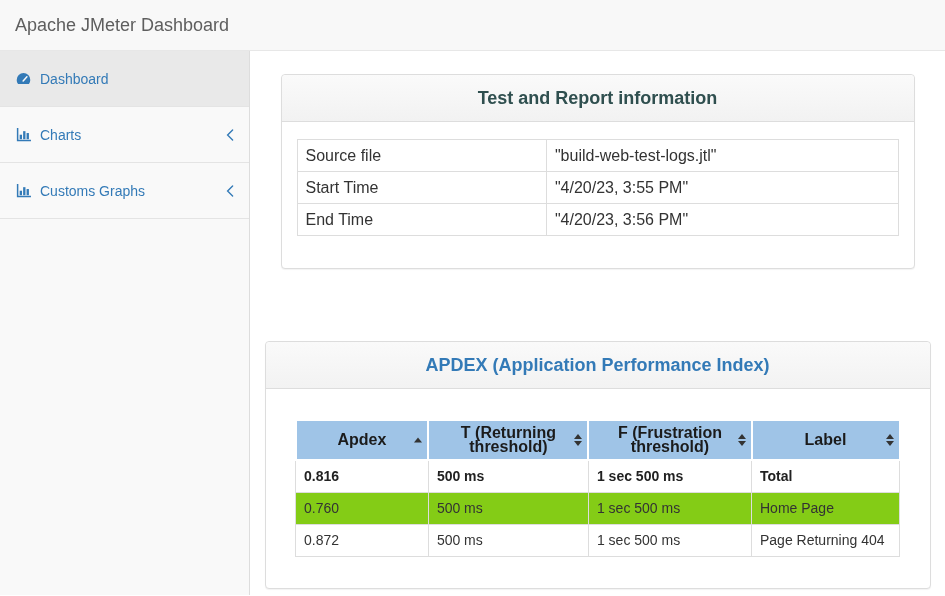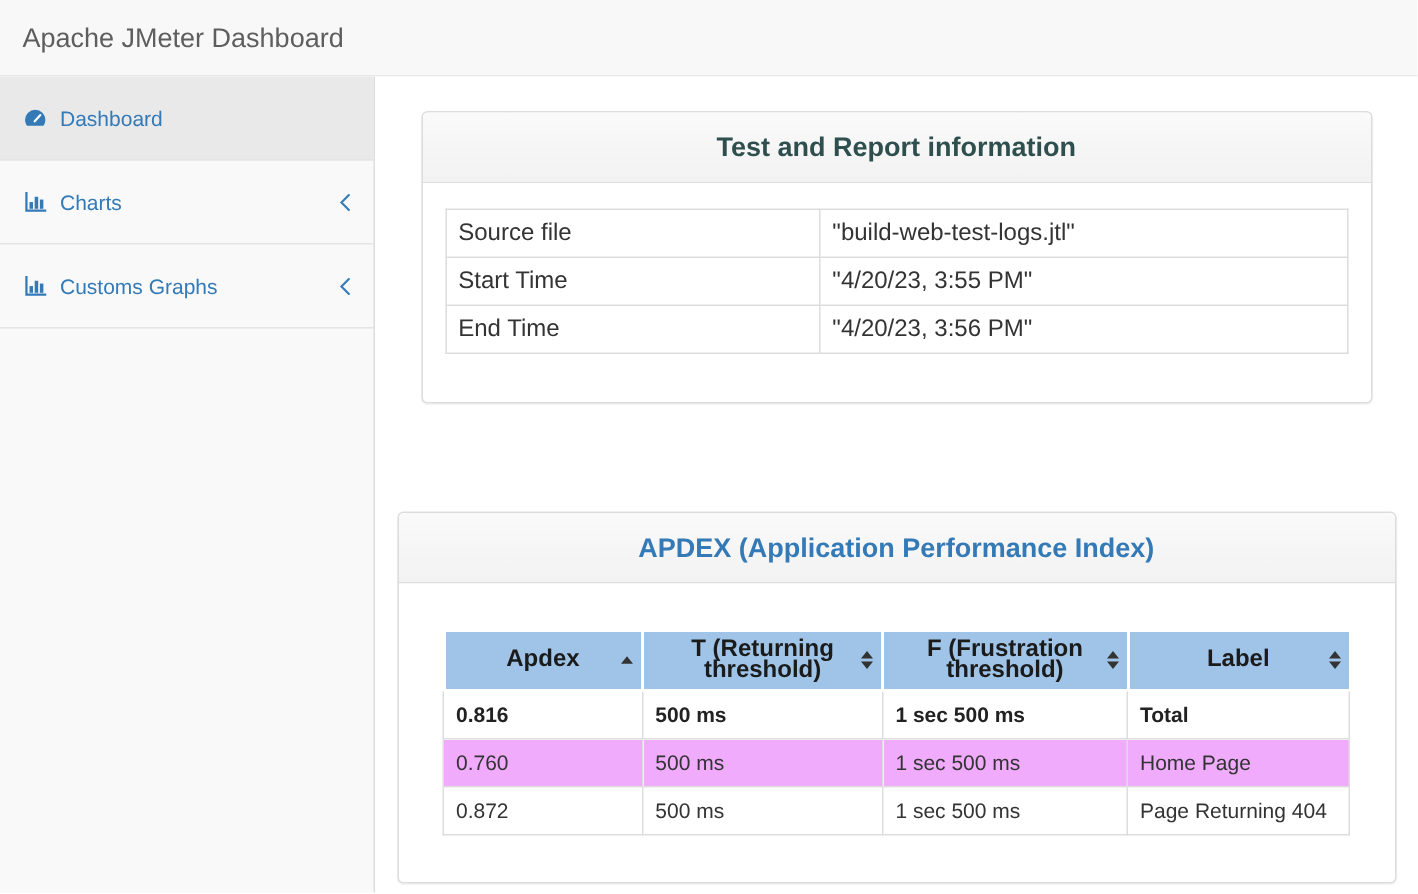--- a/index.html
+++ b/index.html
@@ -67,21 +67,21 @@
   .apdex-table th.col {
     background:#9fc4e7; border:2px solid #ffffff; color:#1b1b1b;
     font-size:16px; font-weight:bold; padding:5px 18px; text-align:center;
     position:relative; cursor:pointer; line-height:14px; box-sizing:border-box;
   }
   .apdex-table td, .apdex-table th.rowh {
     border:1px solid #ddd; padding:8px; text-align:left; line-height:15px;
     overflow:hidden; white-space:nowrap;
   }
   .apdex-table th.rowh { font-weight:bold; color:#222; }
-  .apdex-table tr.striped td { background:#f0abfc; }
+  .apdex-table tr.striped td { background:#84cc16; }
 
   
   .sort { position:absolute; right:5px; top:50%; transform:translateY(-50%);
           display:inline-flex; flex-direction:column; gap:2px; }
   .tri-up   { width:0; height:0; border-left:4px solid transparent;
               border-right:4px solid transparent; border-bottom:5px solid #333; }
   .tri-down { width:0; height:0; border-left:4px solid transparent;
               border-right:4px solid transparent; border-top:5px solid #333; }
 </style>
 </head>

